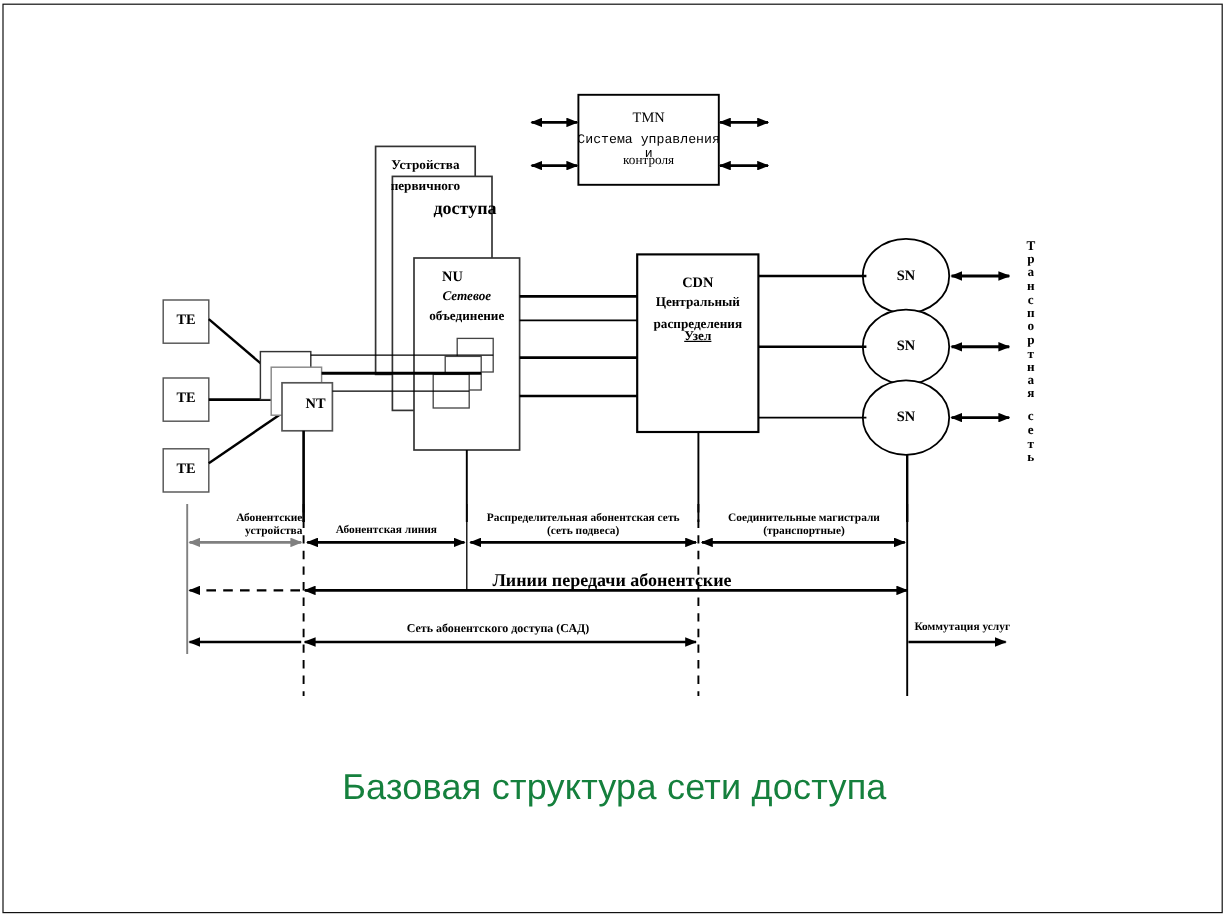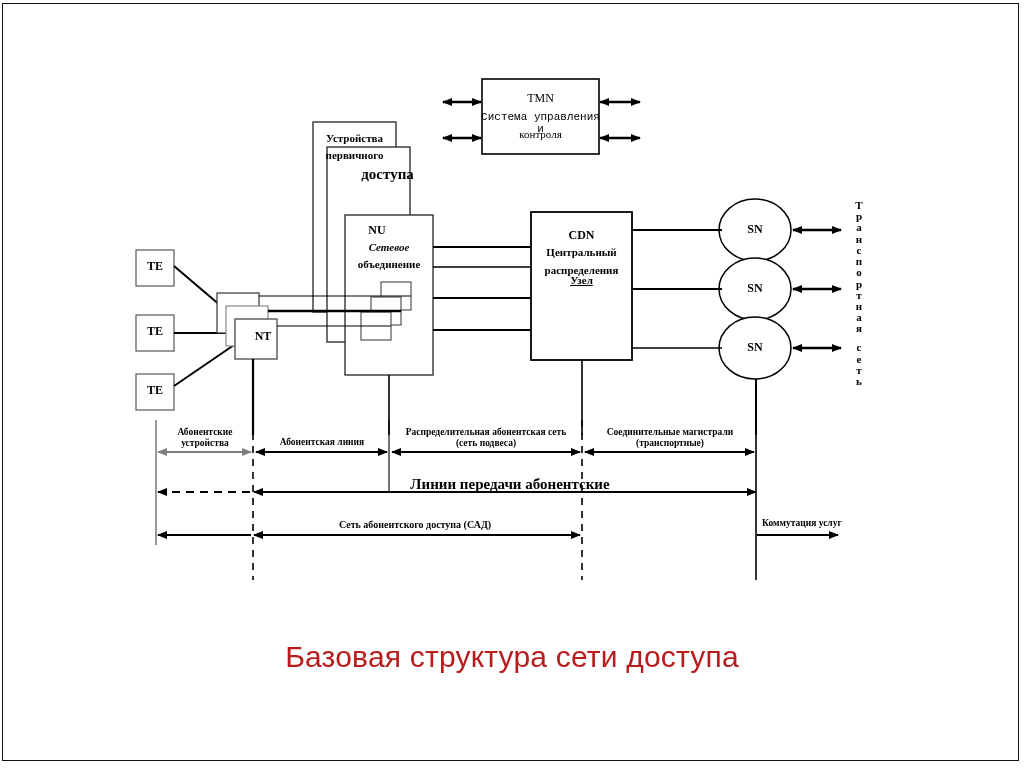--- a/index.html
+++ b/index.html
@@ -48,21 +48,21 @@
     font-weight: bold;
   }
   .title {
     position: absolute;
     left: 0;
     top: 640px;
     width: 1024px;
     text-align: center;
     font-family: "Liberation Sans", sans-serif;
     font-size: 30px;
-    color: #b91c1c;
+    color: #15803d;
     letter-spacing: 0.2px;
   }
   .vert-text {
     position: absolute;
     font-family: "Liberation Serif", "DejaVu Serif", serif;
     font-size: 11px;
     font-weight: bold;
     color: #000;
     line-height: 1.02;
     text-align: center;
@@ -290,21 +290,21 @@
       <span style="line-height: 1.02;">н</span>
       <span style="line-height: 1.02;">а</span>
       <span style="line-height: 1.02;">я</span>
       <span style="line-height: 0.7;">&nbsp;</span>
       <span style="line-height: 1.02;">с</span>
       <span style="line-height: 1.02;">е</span>
       <span style="line-height: 1.02;">т</span>
       <span style="line-height: 1.02;">ь</span>
     </div>
 
-  <div class="lbl node-lbl" style="left:158px; top:427px; width:94px; font-size:9.5px;">Абонентские
+  <div class="lbl node-lbl" style="left:158px; top:427px; width:94px; font-size:9.5px;text-align:right;">Абонентские
 устройства</div>
 
   <div class="lbl node-lbl" style="left:256px; top:437px; width:132px; font-size:9.5px;">Абонентская линия</div>
 
   <div class="lbl node-lbl" style="left:585px; top:427px; width:170px; font-size:9.5px;">Соединительные магистрали
 (транспортные)</div>
 
   <div class="lbl node-lbl" style="left:392px; top:427px; width:188px; font-size:9.5px;">Распределительная абонентская сеть
 (сеть подвеса)</div>
 

